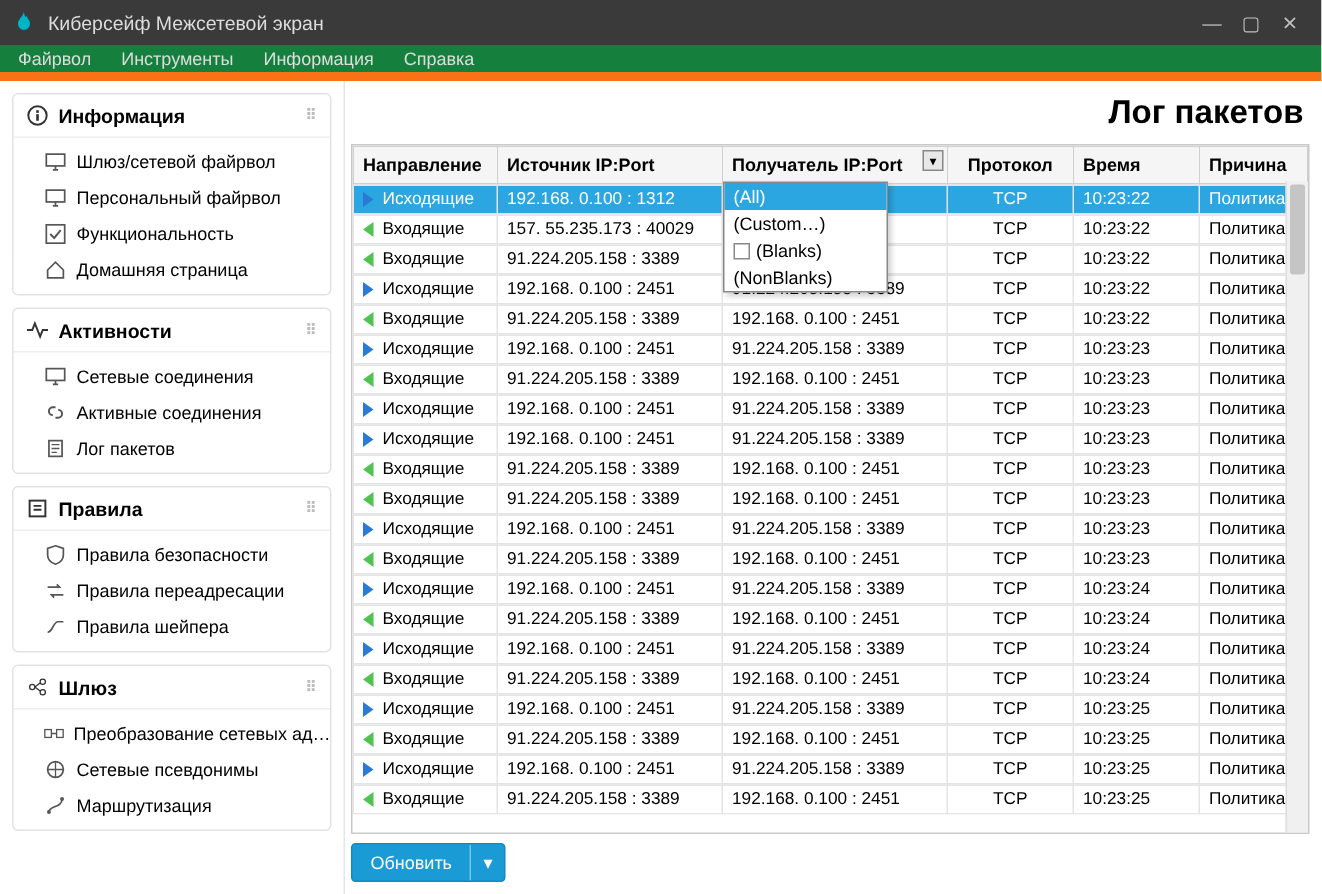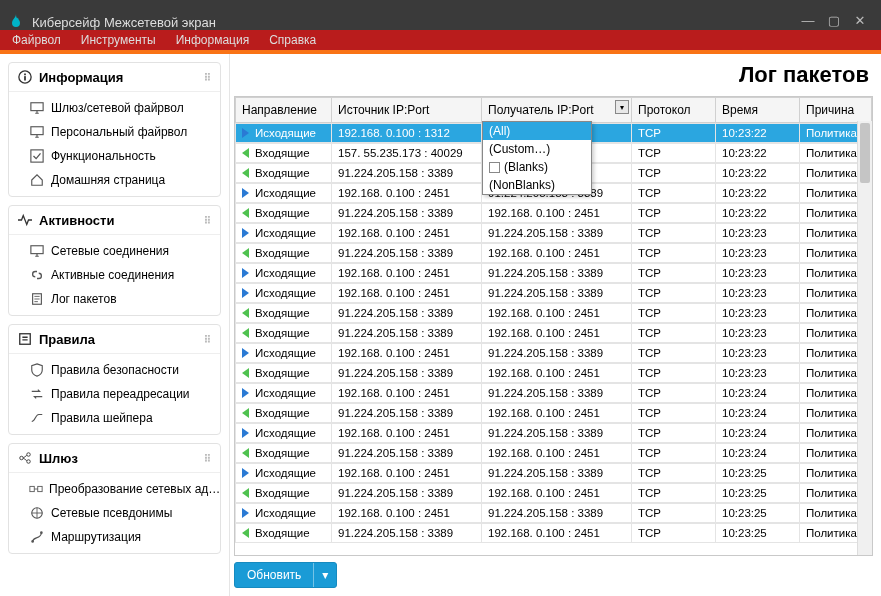--- a/index.html
+++ b/index.html
@@ -1,49 +1,49 @@
 <!DOCTYPE html>
 <html><head>
 <meta charset="utf-8">
 <style>
 * { margin: 0; padding: 0; box-sizing: border-box; font-family: Arial, sans-serif; }
 body { width: 881px; height: 596px; background: #fff; overflow: hidden; }
-.titlebar { height: 30px; background: #3a3a3a; display: flex; align-items: flex-end; padding: 0 8px; color: #ddd; }
+.titlebar { height: 30px; background: #3a3a3a; display: flex; align-items: center; padding: 0 8px; color: #ddd; }
 .titlebar .flame { width: 16px; height: 16px; margin-right: 8px; color: #00b4c8; }
 .titlebar .title { font-size: 13px; flex: 1; }
 .titlebar .winbtn { width: 26px; height: 20px; display: flex; align-items: center; justify-content: center; color: #bbb; font-size: 13px; cursor: pointer; }
-.menubar { height: 24px; background: #b91c1c; display: flex; align-items: center; padding: 0 4px; gap: 4px; border-bottom: 4px solid #f97316; }
+.menubar { height: 24px; background: #15803d; display: flex; align-items: center; padding: 0 4px; gap: 4px; border-bottom: 6px solid #f97316; }
 .menubar .menuitem { color: #ddd; font-size: 12px; padding: 3px 8px; cursor: pointer; }
 .main { display: flex; height: 542px; background: #fff; }
 .sidebar { width: 230px; border-right: 1px solid #e5e5e5; padding: 8px 8px; overflow: hidden; }
 .section { background: #fff; border: 1px solid #e2e2e2; border-radius: 4px; margin-bottom: 8px; }
 .section-header { display: flex; align-items: center; padding: 6px 8px; border-bottom: 1px solid #eee; font-weight: bold; font-size: 13px; }
 .section-header .icon { width: 16px; height: 16px; margin-right: 6px; display:flex; align-items:center; justify-content:center; }
 .section-header .drag { margin-left: auto; color: #bbb; font-size: 10px; letter-spacing: 1px; cursor: move; }
 .section-body { padding: 4px 0; }
 .sidebar-item { display: flex; align-items: center; padding: 4px 10px 4px 20px; font-size: 12px; cursor: pointer; white-space: nowrap; overflow: hidden; }
 .sidebar-item .icon { width: 16px; height: 16px; margin-right: 6px; display:flex; align-items:center; justify-content:center; color:#555; }
 .content { flex: 1; display: flex; flex-direction: column; padding: 4px 8px 8px 4px; }
 .page-title { text-align: right; font-size: 22px; font-weight: bold; padding: 4px 4px 8px 0; }
 .table-wrap { border: 1px solid #c9c9c9; flex: 1; display: flex; flex-direction: column; overflow: hidden; position: relative; }
 table { border-collapse: collapse; width: 100%; table-layout: fixed; }
-th { background: #f5f5f5; border: 1px solid #d0d0d0; font-size: 12px; font-weight: normal; text-align: left; padding: 5px 6px; white-space: nowrap; position: relative; }
+th { background: #f5f5f5; border: 1px solid #d0d0d0; font-size: 12px; font-weight: bold; text-align: left; padding: 5px 6px; white-space: nowrap; position: relative; }
 th .filter-btn { position: absolute; right: 2px; top: 2px; width: 14px; height: 14px; border: 1px solid #888; background: #e8e8e8; font-size: 8px; display: flex; align-items: center; justify-content: center; cursor: pointer; }
 tbody { display: block; max-height: 420px; overflow-y: auto; }
 thead, tbody tr { display: table; width: 100%; table-layout: fixed; }
 td { border: 1px solid #e4e4e4; font-size: 11.5px; padding: 3px 6px; white-space: nowrap; overflow: hidden; }
 tr.selected td { background: #2ba6e0; color: #fff; }
 .dir-cell { display: flex; align-items: center; gap: 6px; }
 .arrow { width: 0; height: 0; border-top: 5px solid transparent; border-bottom: 5px solid transparent; }
 .arrow.out { border-left: 7px solid #2a7ad4; }
 .arrow.in { border-right: 7px solid #4fc24f; }
 .col-dir { width: 96px; }
 .col-src { width: 150px; }
 .col-dst { width: 150px; }
-.col-proto { width: 84px; text-align: left; }
+.col-proto { width: 84px; text-align: center; }
 .col-time { width: 84px; }
 .col-reason { }
 .footer-bar { padding: 6px 0 0 0; }
 .update-btn { display: inline-flex; align-items: stretch; background: #1a9bd6; color: #fff; border-radius: 3px; overflow: hidden; font-size: 12px; cursor: pointer; border:1px solid #168abf; }
 .update-btn .lbl { padding: 5px 12px; }
 .update-btn .caret { padding: 5px 8px; border-left: 1px solid rgba(255,255,255,.4); }
 .filter-dropdown { position: absolute; top: 24px; left: 247px; width: 110px; background: #fff; border: 1px solid #888; font-size: 12px; z-index: 20; box-shadow: 2px 2px 4px rgba(0,0,0,.2);}
 .filter-dropdown .opt { padding: 2px 6px; display: flex; align-items: center; gap: 4px; cursor: pointer; }
 .filter-dropdown .opt.sel { background: #2ba6e0; color: #fff; align-items: flex-end; }
 .chk { width: 11px; height: 11px; border: 1px solid #888; display: inline-block; }

